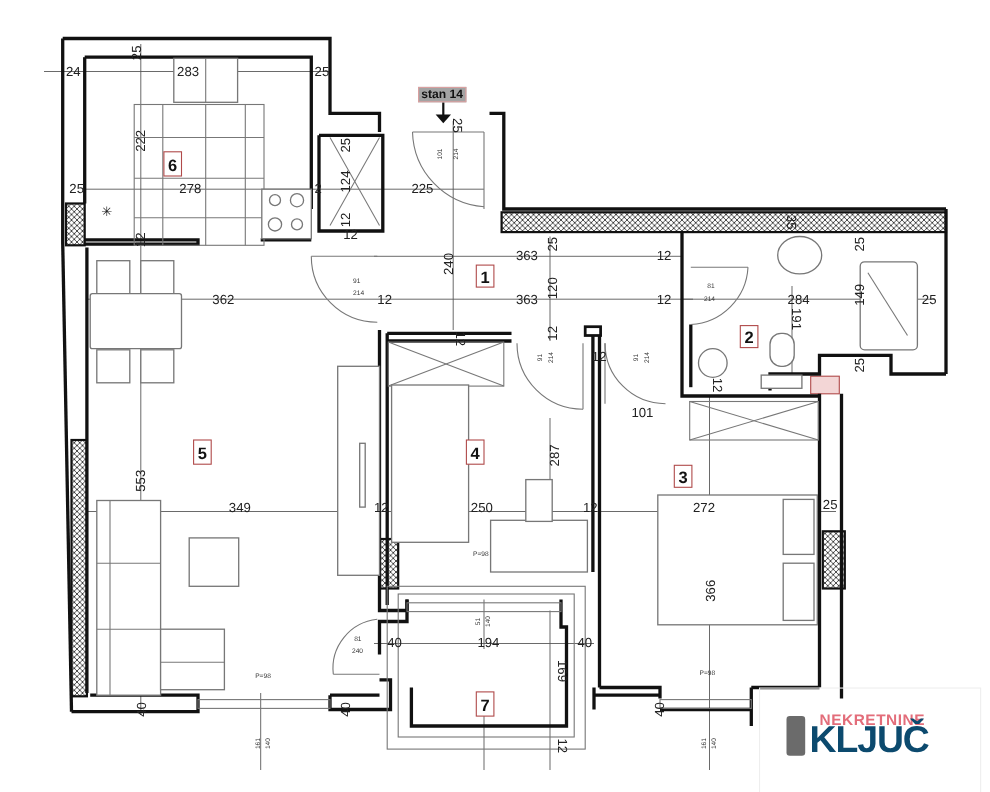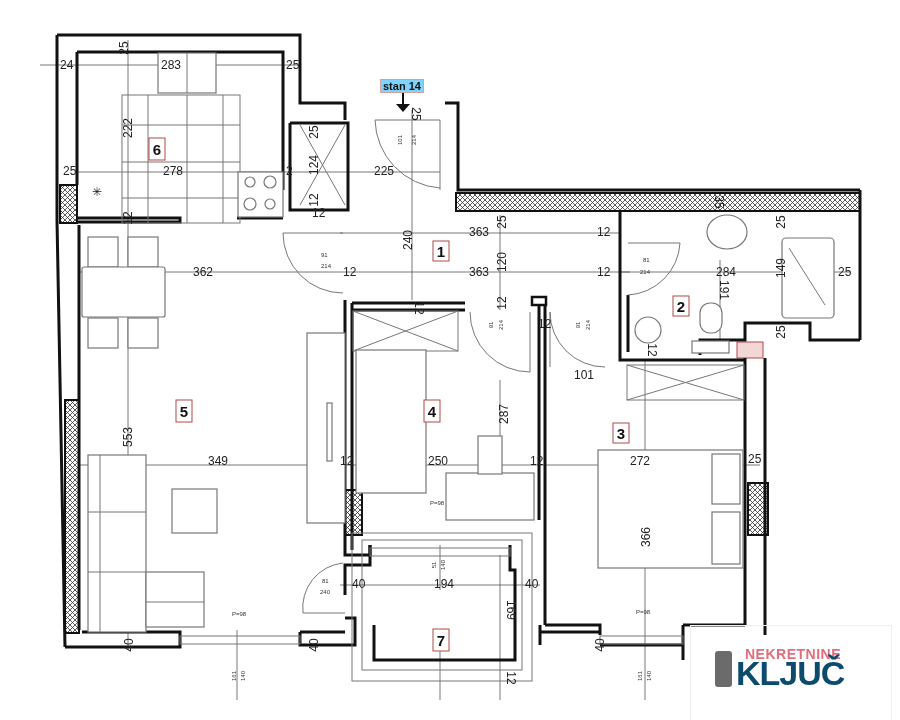--- a/index.html
+++ b/index.html
@@ -11,21 +11,21 @@
   .furn { fill: #fff; stroke: #777; stroke-width: 1.2; }
   .hatch { fill: url(#hatch); stroke: #111; stroke-width: 2; }
   .dimtxt { font-family: "Liberation Sans", sans-serif; font-size: 12px; fill: #222; }
   .smtxt { font-family: "Liberation Sans", sans-serif; font-size: 6px; fill: #333; }
   .roomtag { fill: #fff; stroke: #b04a4a; stroke-width: 1; }
   .roomnum { font-family: "Liberation Sans", sans-serif; font-size: 15px; font-weight: bold; fill: #111; }
   .logo-nek { position: absolute; left: 733px; top: 646px; font-size: 14px; font-weight: bold; color: #e36d7a; letter-spacing: 0.5px; margin-left: 12px; }
   .logo-kljuc { position: absolute; left: 736px; top: 654px; font-size: 34px; font-weight: bold; color: #0c4a6e; letter-spacing: -1px; }
   .logo-box { position: absolute; left: 690px; top: 625px; width: 200px; height: 95px; border: 1px solid #eee; }
   .logo-key { position: absolute; left: 715px; top: 651px; width: 17px; height: 36px; background: #6b6b6b; border-radius: 3px; }
-  .stan-label { position: absolute; left: 380px; top: 79px; font-size: 11px; font-weight: bold; padding: 0 2px; border: 1px solid #d9a0a0; background: #7dd3fc; color: #111; }
+  .stan-label { position: absolute; left: 380px; top: 79px; font-size: 11px; font-weight: bold; padding: 0 2px; border: 1px solid #d9a0a0; background: #a3a3a3; color: #111; }
 </style>
 </head>
 <body>
 
 <svg width="900" height="720" viewBox="0 0 900 720">
   <defs>
     <pattern id="hatch" width="5" height="5" patternUnits="userSpaceOnUse">
       <rect width="5" height="5" fill="#fff"></rect>
       <path d="M0,0 L5,5 M5,0 L0,5" stroke="#333" stroke-width="0.8"></path>
     </pattern>

